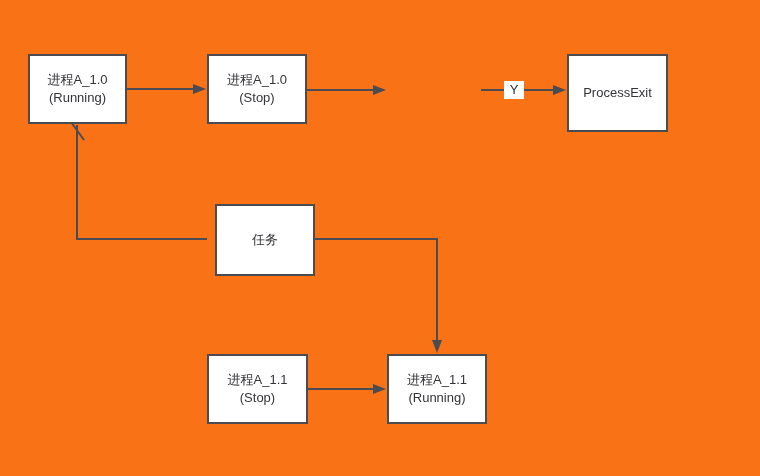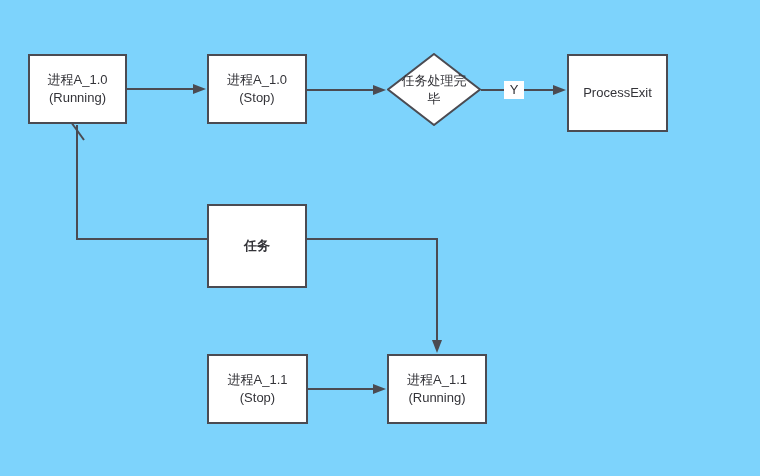--- a/index.html
+++ b/index.html
@@ -5,21 +5,21 @@
   html, body {
     margin: 0;
     padding: 0;
     background: #ffffff;
     font-family: "Liberation Sans", "DejaVu Sans", sans-serif;
   }
   #canvas {
     position: relative;
     width: 760px;
     height: 476px;
-    background: #7dd3fc;
+    background: #f97316;
     overflow: hidden;
   }
   #edge-layer {
     position: absolute;
     left: 0;
     top: 0;
     width: 760px;
     height: 476px;
   }
   .node {
@@ -110,38 +110,29 @@
     </div>
   </div>
 
   <div class="node rect" style="left:207px; top:54px; width:100px; height:70px;">
     <div class="lbl">
       <span>进程A_1.0</span>
       <span>(Stop)</span>
     </div>
   </div>
 
-  <div class="node diamond" style="left:387px; top:53px; width:94px; height:73px;">
-    <svg width="94" height="73" viewBox="0 0 94 73">
-      <polygon points="47,1 93,36.5 47,72 1,36.5" fill="#ffffff" stroke="#4b4b52" stroke-width="2"></polygon>
-    </svg>
-    <div class="lbl">
-      <span>任务处理完</span>
-      <span>毕</span>
-    </div>
-  </div>
 
   <div class="node rect" style="left:567px; top:54px; width:101px; height:78px;">
     <div class="lbl">
       <span>ProcessExit</span>
 
     </div>
   </div>
 
-  <div class="node rect" style="left:207px; top:204px; width:100px; height:84px;font-weight:bold;">
+  <div class="node rect" style="left:215px; top:204px; width:100px; height:72px;">
     <div class="lbl">
       <span>任务</span>
 
     </div>
   </div>
 
   <div class="node rect" style="left:207px; top:354px; width:101px; height:70px;">
     <div class="lbl">
       <span>进程A_1.1</span>
       <span>(Stop)</span>

